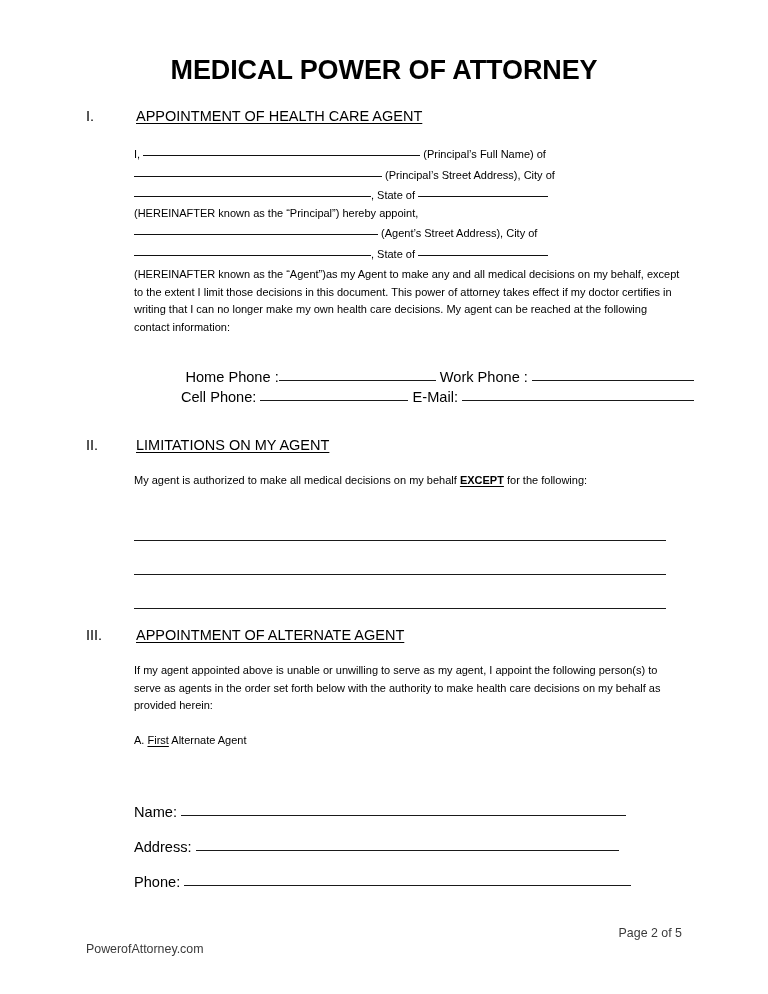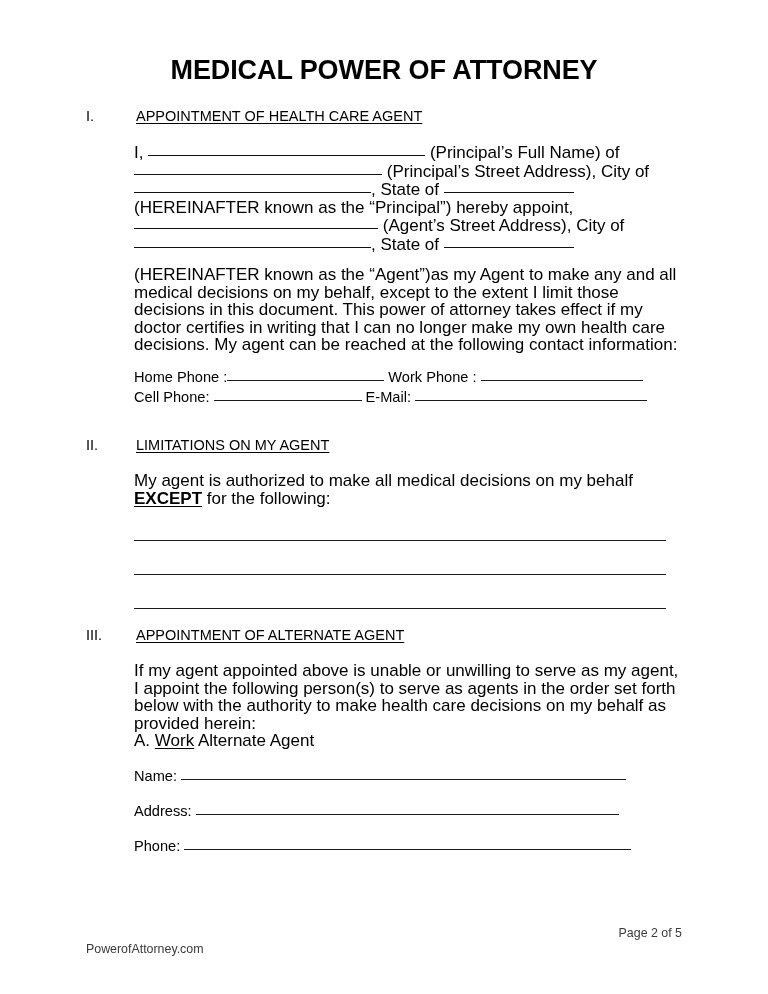--- a/index.html
+++ b/index.html
@@ -53,21 +53,21 @@
   .section-head .head-text {
     text-decoration: underline;
     text-underline-offset: 2px;
   }
 
   
   .body-block {
     position: absolute;
     left: 134px;
     width: 546px;
-    font-size: 17px;
+    font-size: 11px;
     line-height: 17.6px;
   }
   .body-block p {
     margin: 0;
   }
 
   .u {
     text-decoration: underline;
     text-underline-offset: 2px;
   }
@@ -99,39 +99,41 @@
   }
 
   
   .field-row {
     position: absolute;
     left: 134px;
     width: 546px;
     font-size: 14.6px;
     line-height: 18px;
     white-space: nowrap;
+    margin-top: 36px;
   }
   .field-row .field-label {
     display: inline-block;
   }
   .field-row .field-rule {
     display: inline-block;
     border-bottom: 1.8px solid #1a1a1a;
     height: 11px;
     vertical-align: 1px;
   }
 
   
   .contact-row {
     position: absolute;
     left: 134px;
     width: 560px;
     font-size: 14.6px;
     line-height: 18px;
     white-space: nowrap;
+    text-align: right;
   }
   .contact-row .c-rule {
     display: inline-block;
     border-bottom: 1.6px solid #1a1a1a;
     height: 11px;
     vertical-align: 1px;
   }
 
   
   .footer {
@@ -220,21 +222,21 @@
   <div class="section-head" style="top:628px;">
     <span class="numeral">III.</span><span class="head-text">APPOINTMENT OF ALTERNATE AGENT</span>
   </div>
 
   <div class="body-block" style="top:662px; width:550px;">
     <p>If my agent appointed above is unable or unwilling to serve as my agent, I appoint the following person(s) to serve as agents in the order set forth below with the authority to make health care decisions on my behalf as provided herein:</p>
   </div>
 
   <div class="body-block" style="top:732px;">
     <span>A.</span>
-    <span class="u">Work</span><span> Alternate Agent</span>
+    <span class="u">First</span><span> Alternate Agent</span>
   </div>
 
   <div class="field-row" style="top:767px;">
     <span class="field-label">Name:</span>
     <span class="field-rule" style="width:445px;"></span>
   </div>
 
   <div class="field-row" style="top:837px;">
     <span class="field-label">Phone:</span>
     <span class="field-rule" style="width:447px;"></span>

